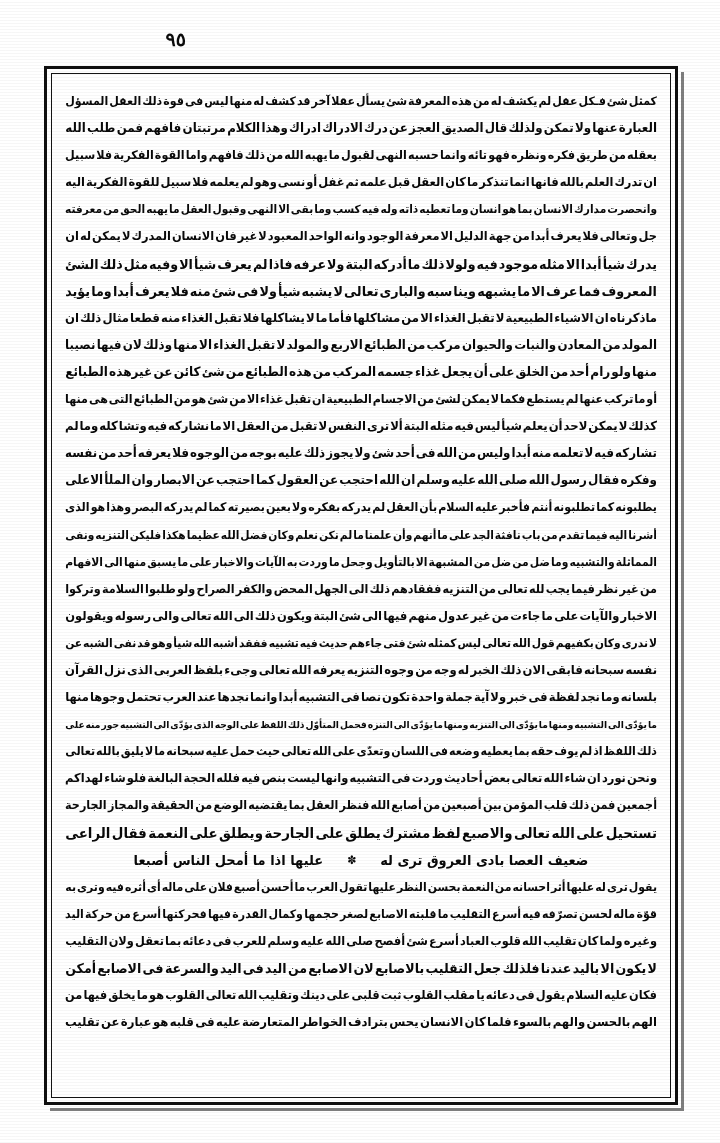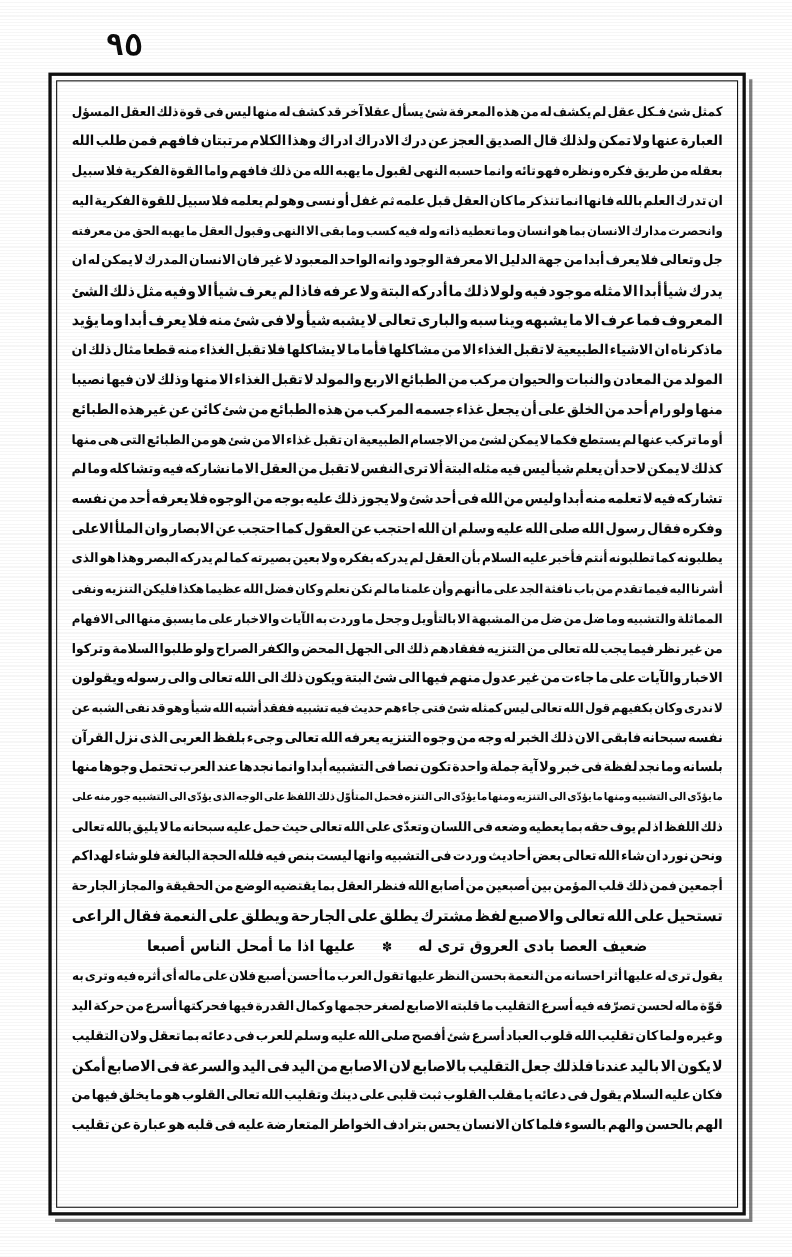--- a/index.html
+++ b/index.html
@@ -23,23 +23,23 @@
     height: 1143px;
     background: #ffffff;
   }
 
   
   .folio {
     position: absolute;
     top: 30px;
     left: 96px;
     width: 90px;
-    text-align: left;
-    font-family: Liberation Mono, monospace;
-    font-size: 28px;
+    text-align: right;
+    font-family: Liberation Sans, sans-serif;
+    font-size: 19px;
     font-weight: 700;
     color: #0b0b0b;
     letter-spacing: -1px;
     direction: rtl;
     line-height: 1;
   }
 
   
   .frame-outer {
     position: absolute;

